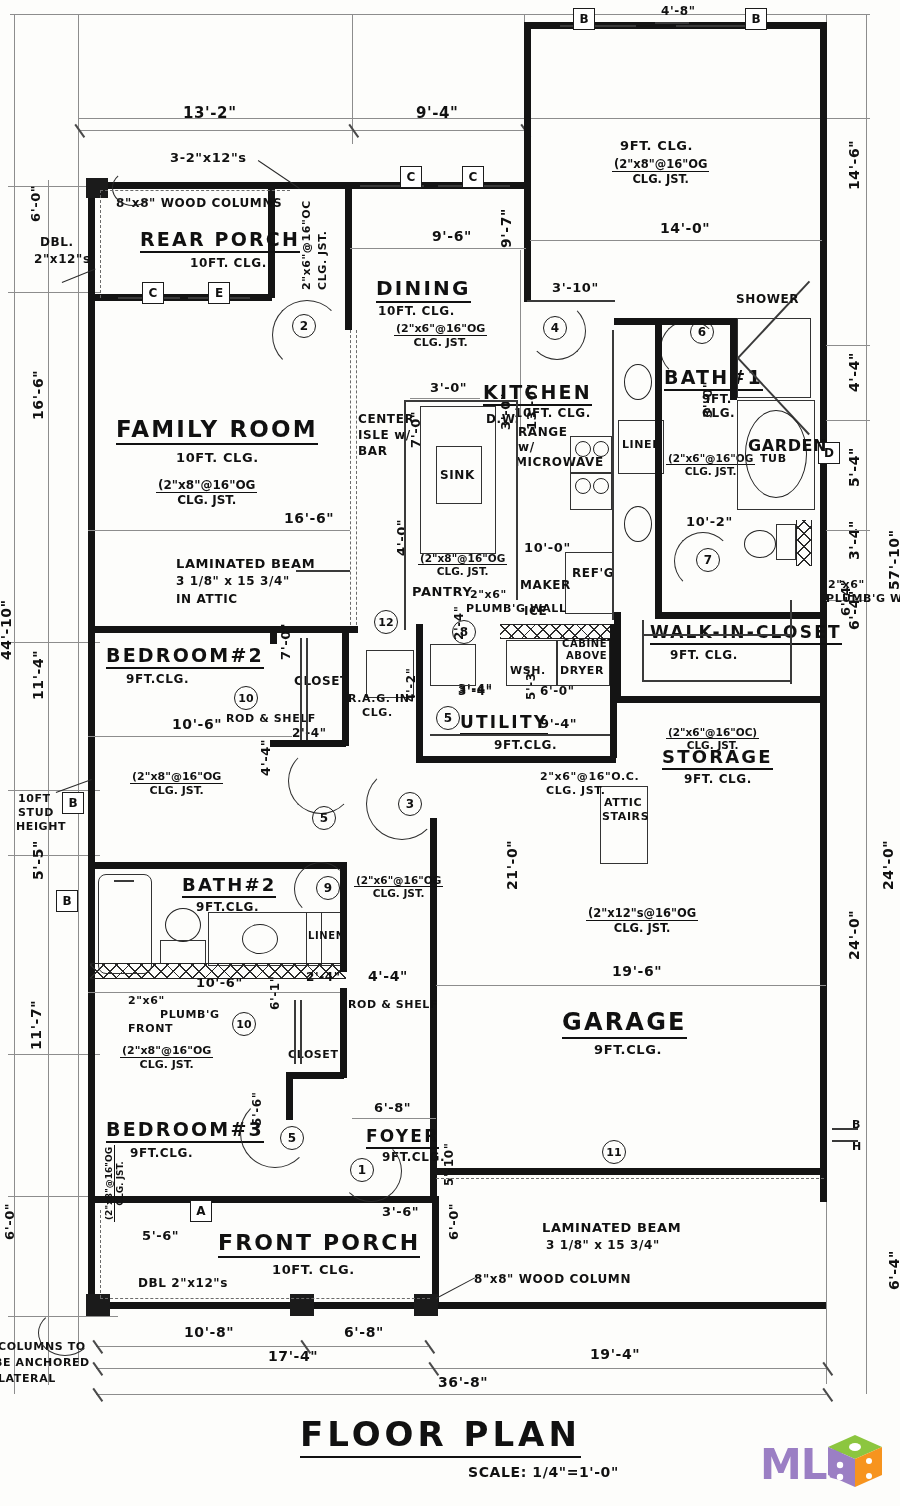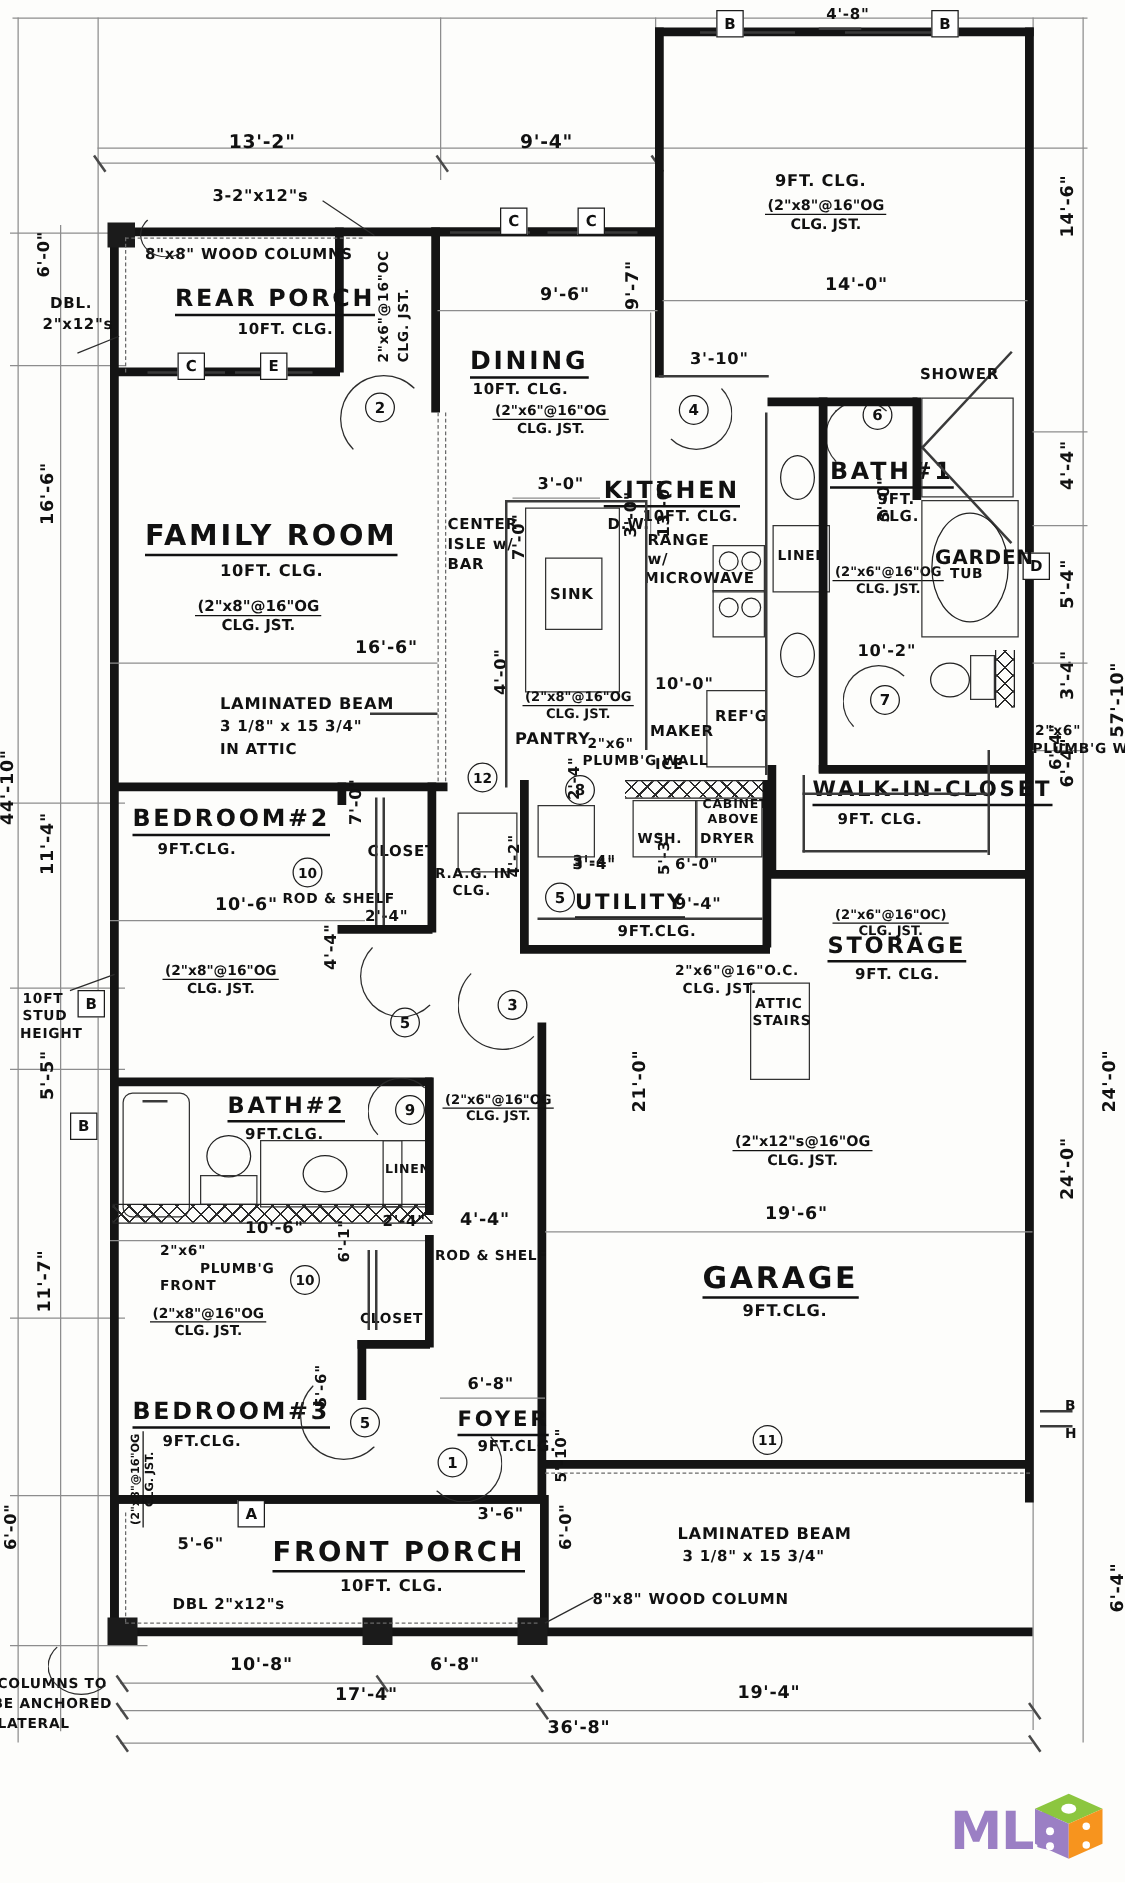--- a/index.html
+++ b/index.html
@@ -500,20 +500,24 @@
   <div class="tick" style="left:426px;top:1368px;"></div>
   <div class="tick" style="left:820px;top:1368px;"></div>
   <div class="tick" style="left:90px;top:1394px;"></div>
   <div class="tick" style="left:820px;top:1394px;"></div>
   <div class="hw tiny" style="left:184px;top:1324px;font-size:14px;">10'-8"</div>
   <div class="hw tiny" style="left:344px;top:1324px;font-size:14px;">6'-8"</div>
   <div class="hw tiny" style="left:268px;top:1348px;font-size:14px;">17'-4"</div>
   <div class="hw tiny" style="left:590px;top:1346px;font-size:14px;">19'-4"</div>
   <div class="hw tiny" style="left:438px;top:1374px;font-size:14px;">36'-8"</div>
 
+  <div class="titleblock" style="left:300px;top:1414px;">
+    <div class="hw" style="position:relative;left:0;top:0;font-size:34px;font-weight:700;letter-spacing:4px;border-bottom:2.6px solid #111;padding-bottom:2px;">FLOOR PLAN</div>
+    <div class="hw" style="position:relative;left:168px;top:6px;font-size:14px;font-weight:600;">SCALE: 1/4"=1'-0"</div>
+  </div>
 
   <div id="mls">
     <div class="word">MLS</div>
     <svg class="cube" viewBox="0 0 62 62" xmlns="http://www.w3.org/2000/svg">
       <polygon points="31,3 58,15 31,27 4,15" fill="#8cc63f"></polygon>
       <polygon points="4,15 31,27 31,55 4,43" fill="#9b7fc4"></polygon>
       <polygon points="31,27 58,15 58,43 31,55" fill="#f7941e"></polygon>
       <ellipse cx="31" cy="15" rx="6" ry="4" fill="#ffffff"></ellipse>
       <circle cx="16" cy="33" r="3.2" fill="#ffffff"></circle>
       <circle cx="16" cy="45" r="3.2" fill="#ffffff"></circle>

